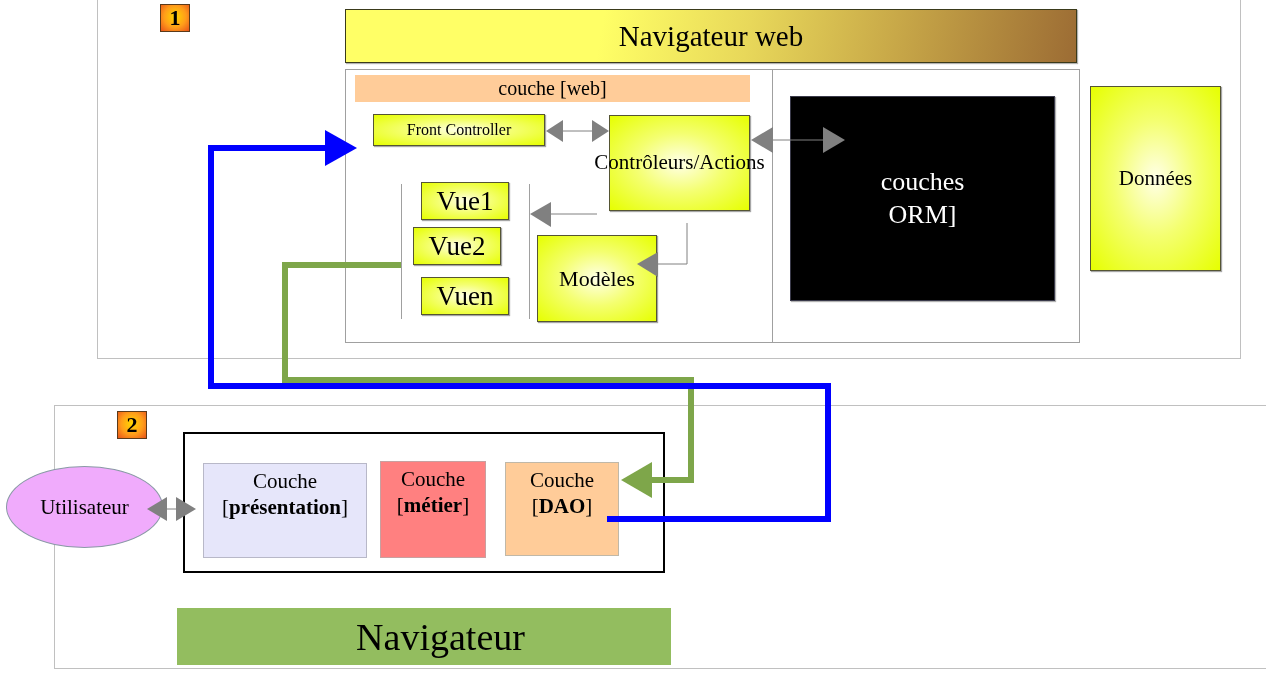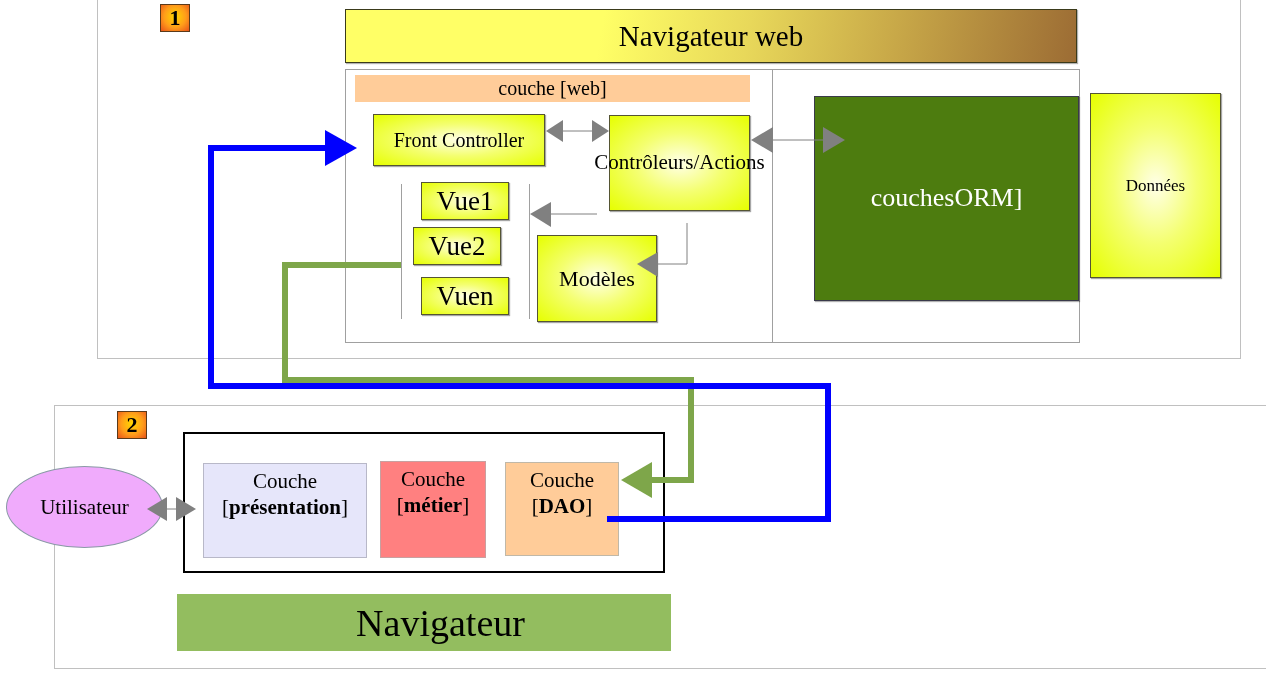--- a/index.html
+++ b/index.html
@@ -29,21 +29,21 @@
   <span>Navigateur web</span>
 </div>
 
 <div class="abs" style="left:345px;top:69px;width:735px;height:274px;border:1px solid #a0a0a0;"></div>
 <div class="abs" style="left:772px;top:69px;width:1px;height:274px;background:#a0a0a0;"></div>
 
 <div class="abs center" style="left:355px;top:75px;width:395px;height:27px;background:#ffcc99;font-size:20px;">
   <span>couche [web]</span>
 </div>
 
-<div class="abs ybox" style="left:373px;top:114px;width:172px;height:52px;font-size:20px;">
+<div class="abs ybox" style="left:373px;top:114px;width:172px;height:32px;font-size:16px;">
   <span>Front Controller</span>
 </div>
 
 <div class="abs ybox" style="left:609px;top:115px;width:141px;height:96px;font-size:21px;flex-direction:row;line-height:1.3;">
   <span>Contrôleurs/</span>
   <span>Actions</span>
 </div>
 
 <div class="abs" style="left:401px;top:184px;width:1px;height:135px;background:#a0a0a0;"></div>
 <div class="abs" style="left:529px;top:184px;width:1px;height:135px;background:#a0a0a0;"></div>
@@ -55,27 +55,27 @@
   <span>Vue2</span>
 </div>
 <div class="abs ybox" style="left:421px;top:277px;width:88px;height:38px;font-size:27px;">
   <span>Vuen</span>
 </div>
 
 <div class="abs ybox" style="left:537px;top:235px;width:120px;height:87px;font-size:22px;">
   <span>Modèles</span>
 </div>
 
-<div class="abs center" style="left:790px;top:96px;width:265px;height:205px;background:#4d7c0f;border:1px solid #3a3a4a;
-            color:#ffffff;font-size:26px;line-height:1.25;box-shadow:1px 1px 1px rgba(0,0,0,0.3);margin-left:24px;">
+<div class="abs center" style="left:790px;top:96px;width:265px;height:205px;background:#000000;border:1px solid #3a3a4a;
+            color:#ffffff;font-size:26px;flex-direction:column;line-height:1.25;box-shadow:1px 1px 1px rgba(0,0,0,0.3);">
   <span>couches</span>
   <span>ORM]</span>
 </div>
 
-<div class="abs ybox" style="left:1090px;top:93px;width:131px;height:185px;font-size:17px;">
+<div class="abs ybox" style="left:1090px;top:86px;width:131px;height:185px;font-size:21px;">
   <span>Données</span>
 </div>
 
 <div class="abs panel" style="left:54px;top:405px;width:1220px;height:264px;"></div>
 <div class="abs badge" style="left:117px;top:411px;">2</div>
 
 <div class="abs center" style="left:6px;top:466px;width:157px;height:82px;border-radius:50%;background:#f0abfc;border:1px solid #8a9aa6;font-size:21px;">
   <span>Utilisateur</span>
 </div>
 
@@ -89,21 +89,21 @@
 <div class="abs center" style="left:380px;top:461px;width:106px;height:97px;background:#ff8080;border:1px solid #c8a0a0;flex-direction:column;justify-content:flex-start;padding-top:4px;font-size:21px;line-height:1.25;">
   <span>Couche</span>
   <span><span>[</span><b>métier</b><span>]</span></span>
 </div>
 
 <div class="abs center" style="left:505px;top:462px;width:114px;height:94px;background:#ffcc99;border:1px solid #c0b8a8;flex-direction:column;justify-content:flex-start;padding-top:4px;font-size:21px;line-height:1.25;">
   <span>Couche</span>
   <span><span>[</span><b>DAO</b><span>]</span></span>
 </div>
 
-<div class="abs center" style="left:177px;top:594px;width:494px;height:57px;background:#93bd5f;font-size:38px;padding-left:33px;">
+<div class="abs center" style="left:177px;top:608px;width:494px;height:57px;background:#93bd5f;font-size:38px;padding-left:33px;">
   <span>Navigateur</span>
 </div>
 
 <svg class="overlay" viewBox="0 0 1266 673">
 
   <g fill="#808080" stroke="#808080">
     <line x1="560" y1="131" x2="595" y2="131" stroke-width="1"></line>
     <polygon points="546,131 563,120 563,142" stroke="none"></polygon>
     <polygon points="609,131 592,120 592,142" stroke="none"></polygon>
   </g>

